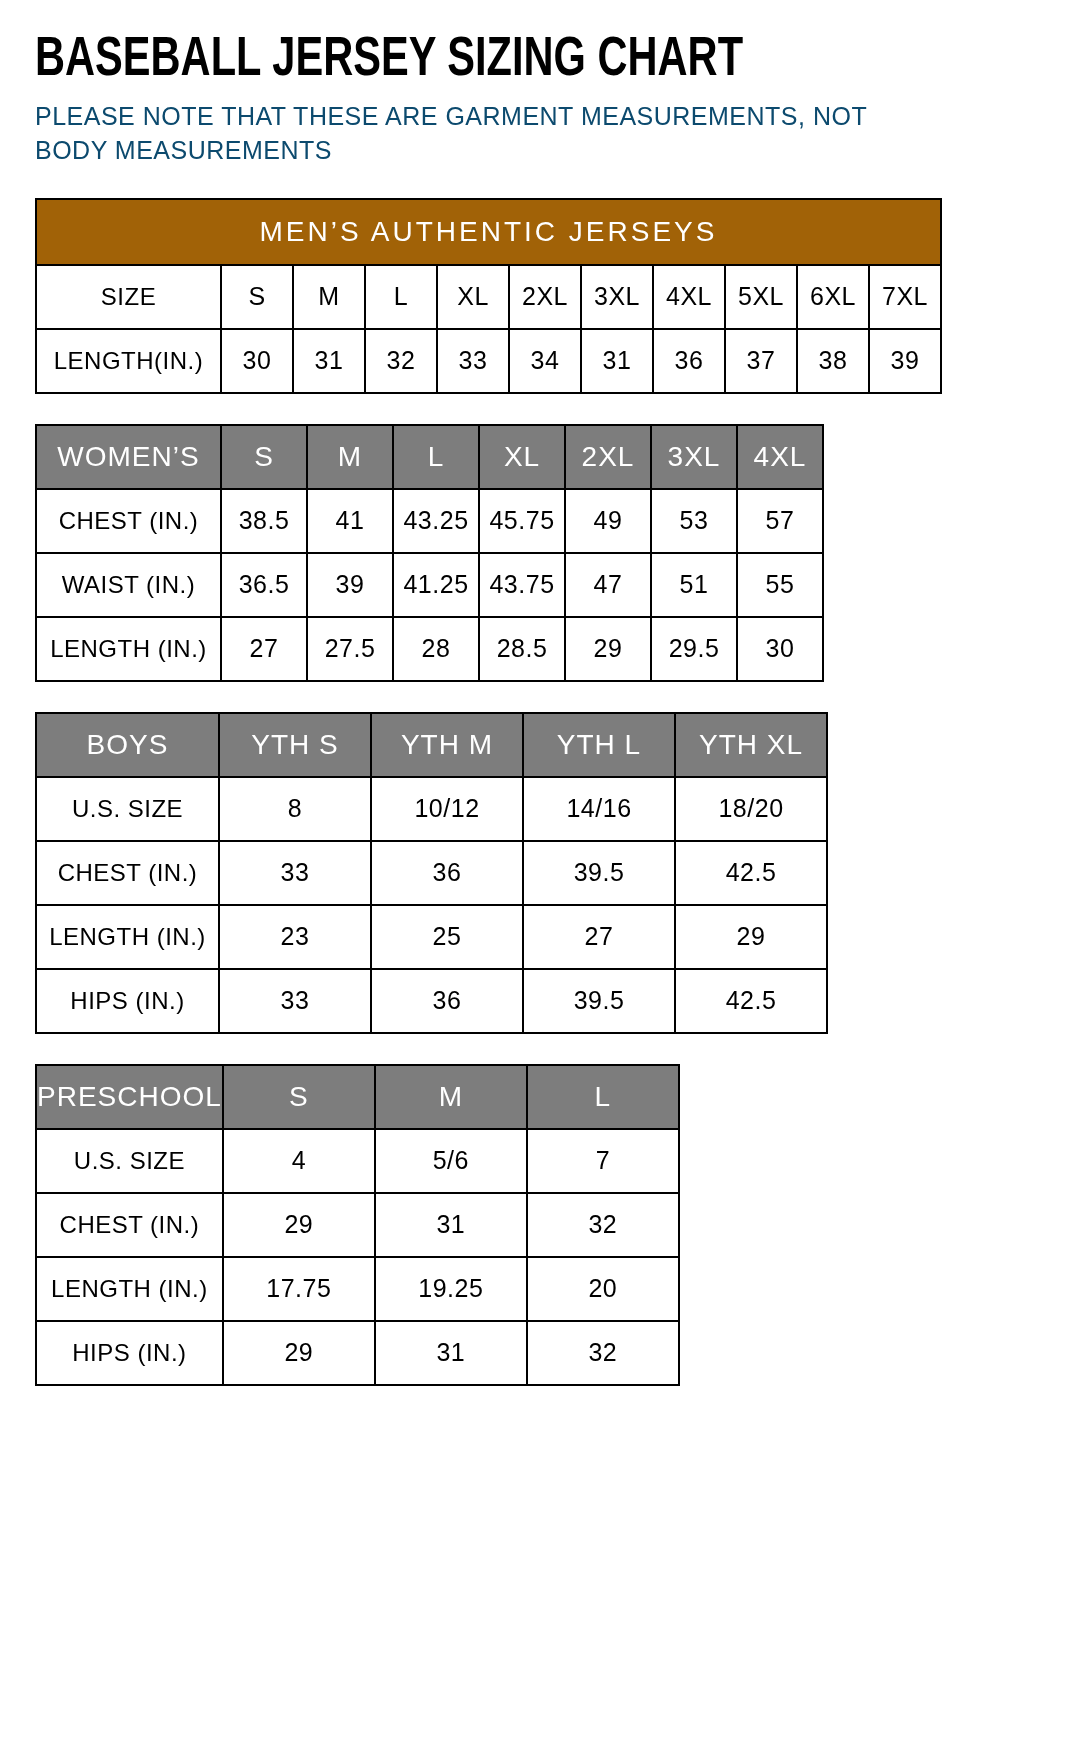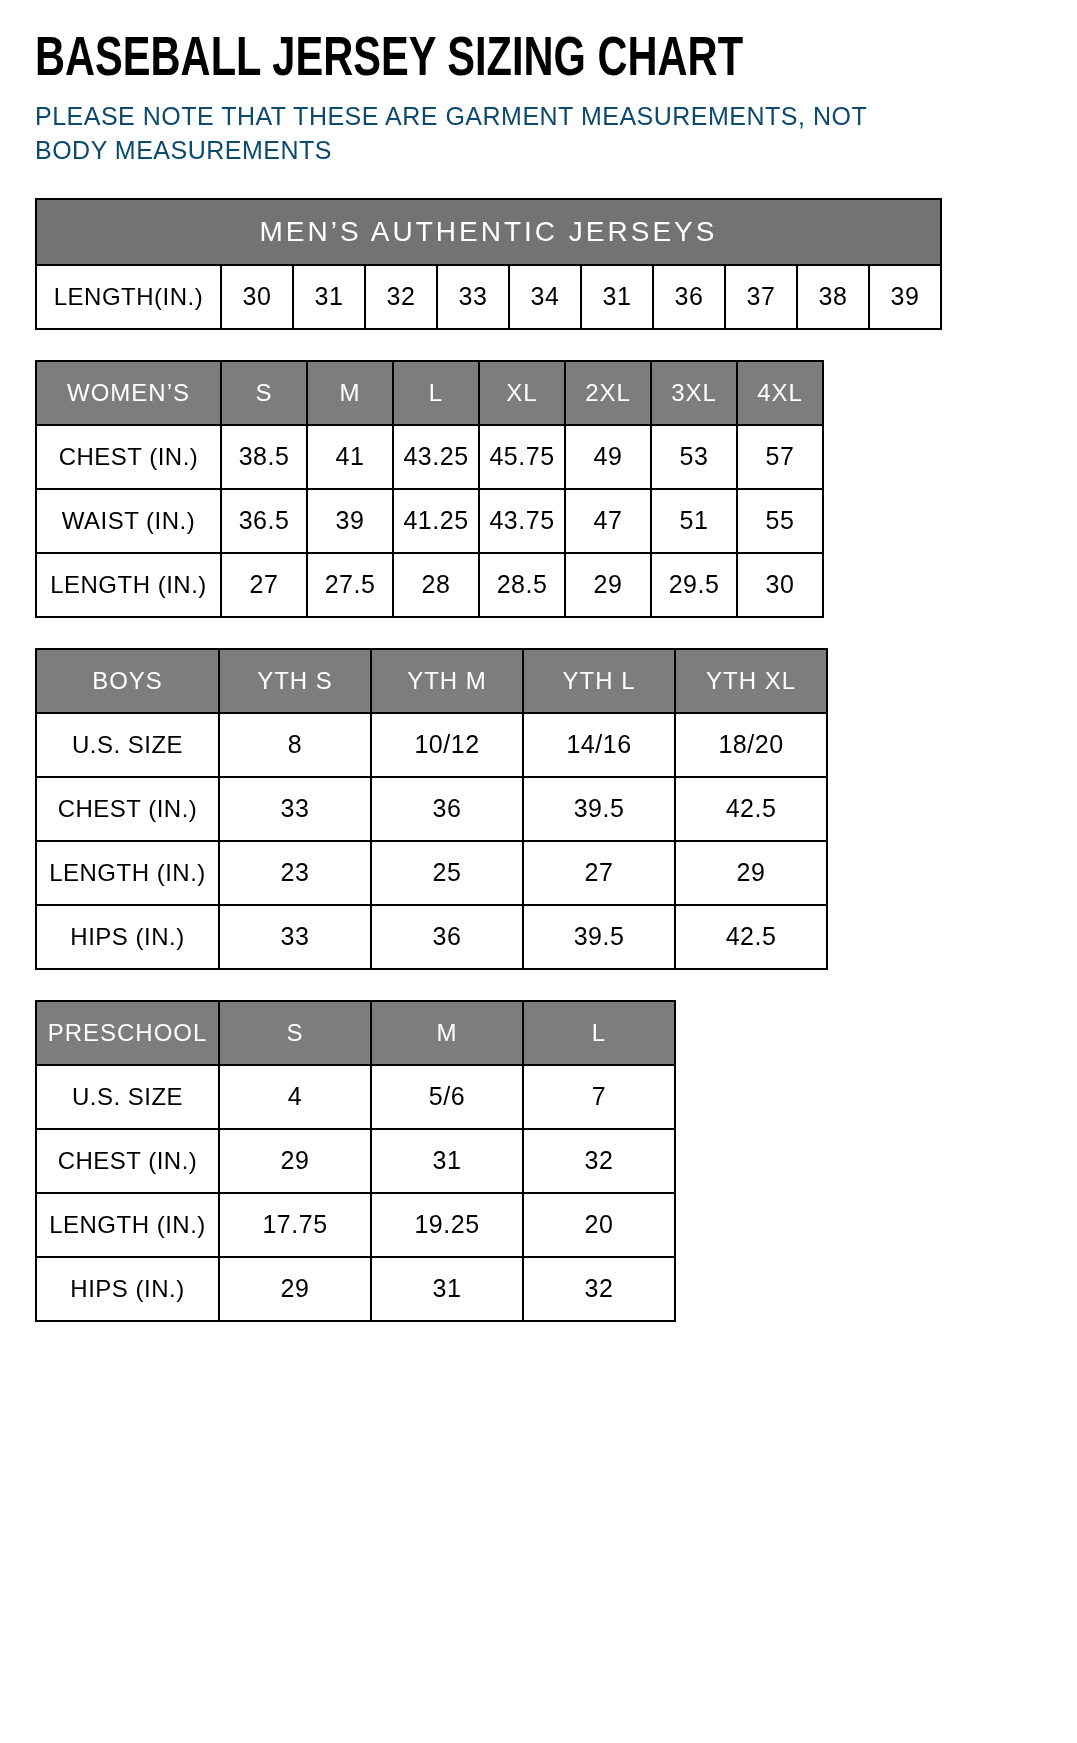--- a/index.html
+++ b/index.html
@@ -41,31 +41,31 @@
   }
   th, td {
     border:2px solid #000;
     text-align:center;
     vertical-align:middle;
     height:64px;
     overflow:hidden;
   }
 
   .banner {
-    background:#737373;
+    background:#a16207;
     color:#fff;
     font-size:28px;
     font-weight:400;
     letter-spacing:3px;
     height:66px;
   }
   .hdr {
     background:#7d7d7d;
     color:#fff;
-    font-size:24px;
+    font-size:28px;
     font-weight:400;
     letter-spacing:1px;
   }
   .rowlabel {
     font-size:24px;
     letter-spacing:0.5px;
     padding:0 10px;
     line-height:1.15;
   }
   .val {
@@ -96,20 +96,33 @@
     <colgroup>
       <col style="width:185px">
       <col span="10" style="width:72px">
     </colgroup>
     <thead>
       <tr>
         <th class="banner" colspan="11">MEN’S AUTHENTIC JERSEYS</th>
       </tr>
     </thead>
     <tbody>
+        <tr>
+          <td class="rowlabel">SIZE</td>
+          <td class="val">S</td>
+          <td class="val">M</td>
+          <td class="val">L</td>
+          <td class="val">XL</td>
+          <td class="val">2XL</td>
+          <td class="val">3XL</td>
+          <td class="val">4XL</td>
+          <td class="val">5XL</td>
+          <td class="val">6XL</td>
+          <td class="val">7XL</td>
+        </tr>
         <tr>
           <td class="rowlabel">LENGTH(IN.)</td>
           <td class="val">30</td>
           <td class="val">31</td>
           <td class="val">32</td>
           <td class="val">33</td>
           <td class="val">34</td>
           <td class="val">31</td>
           <td class="val">36</td>
           <td class="val">37</td>

